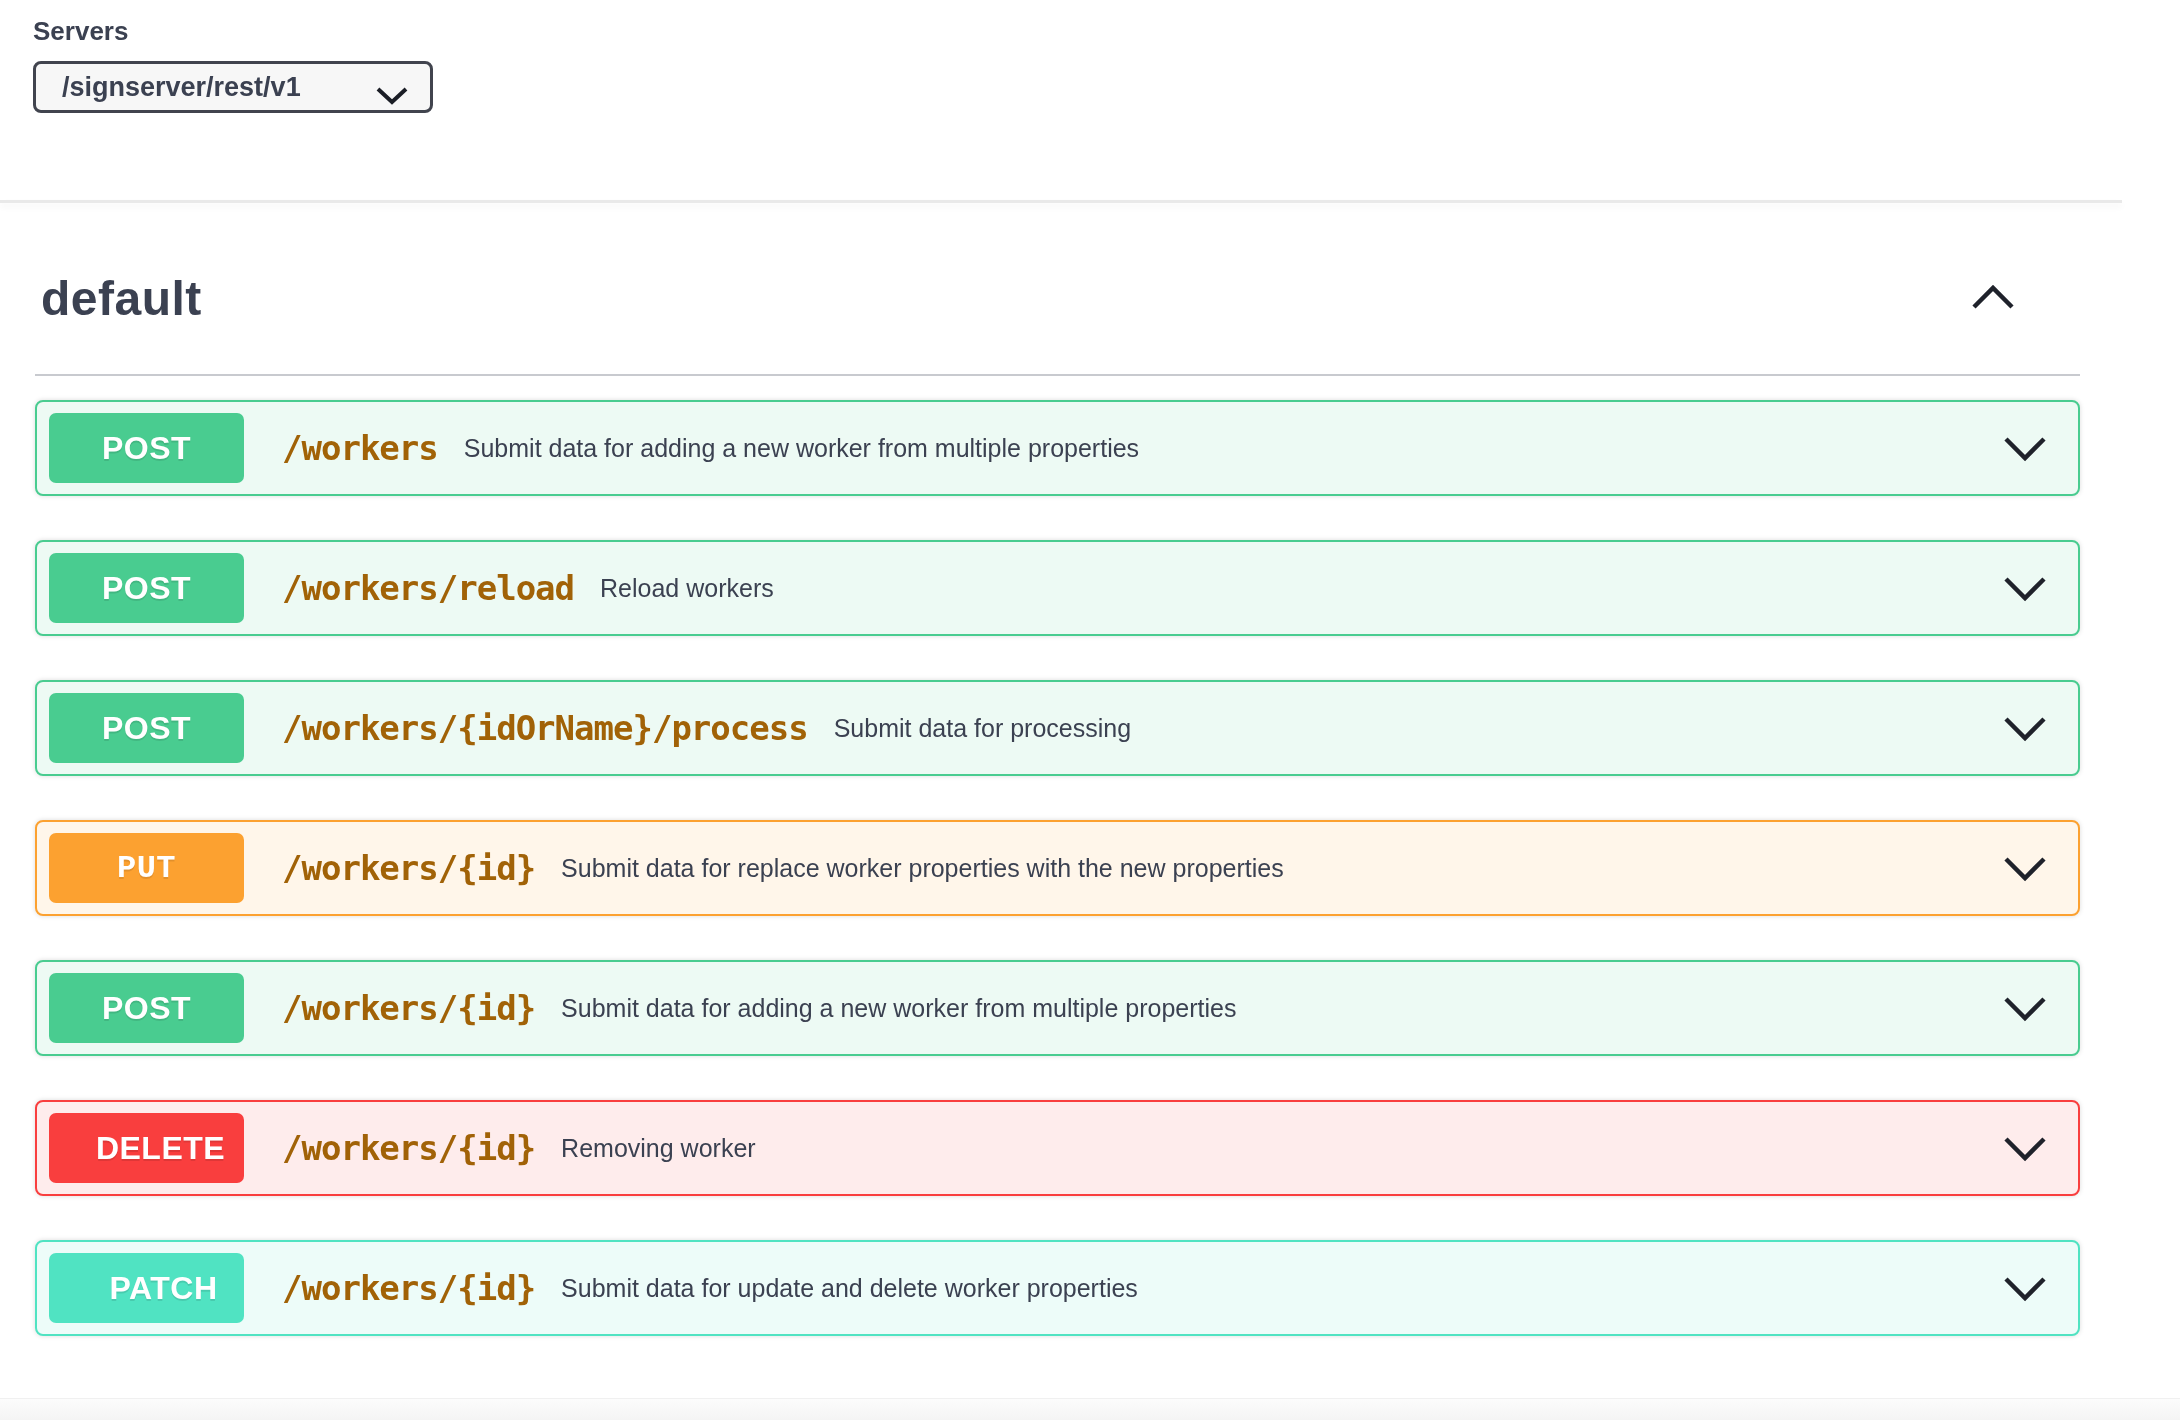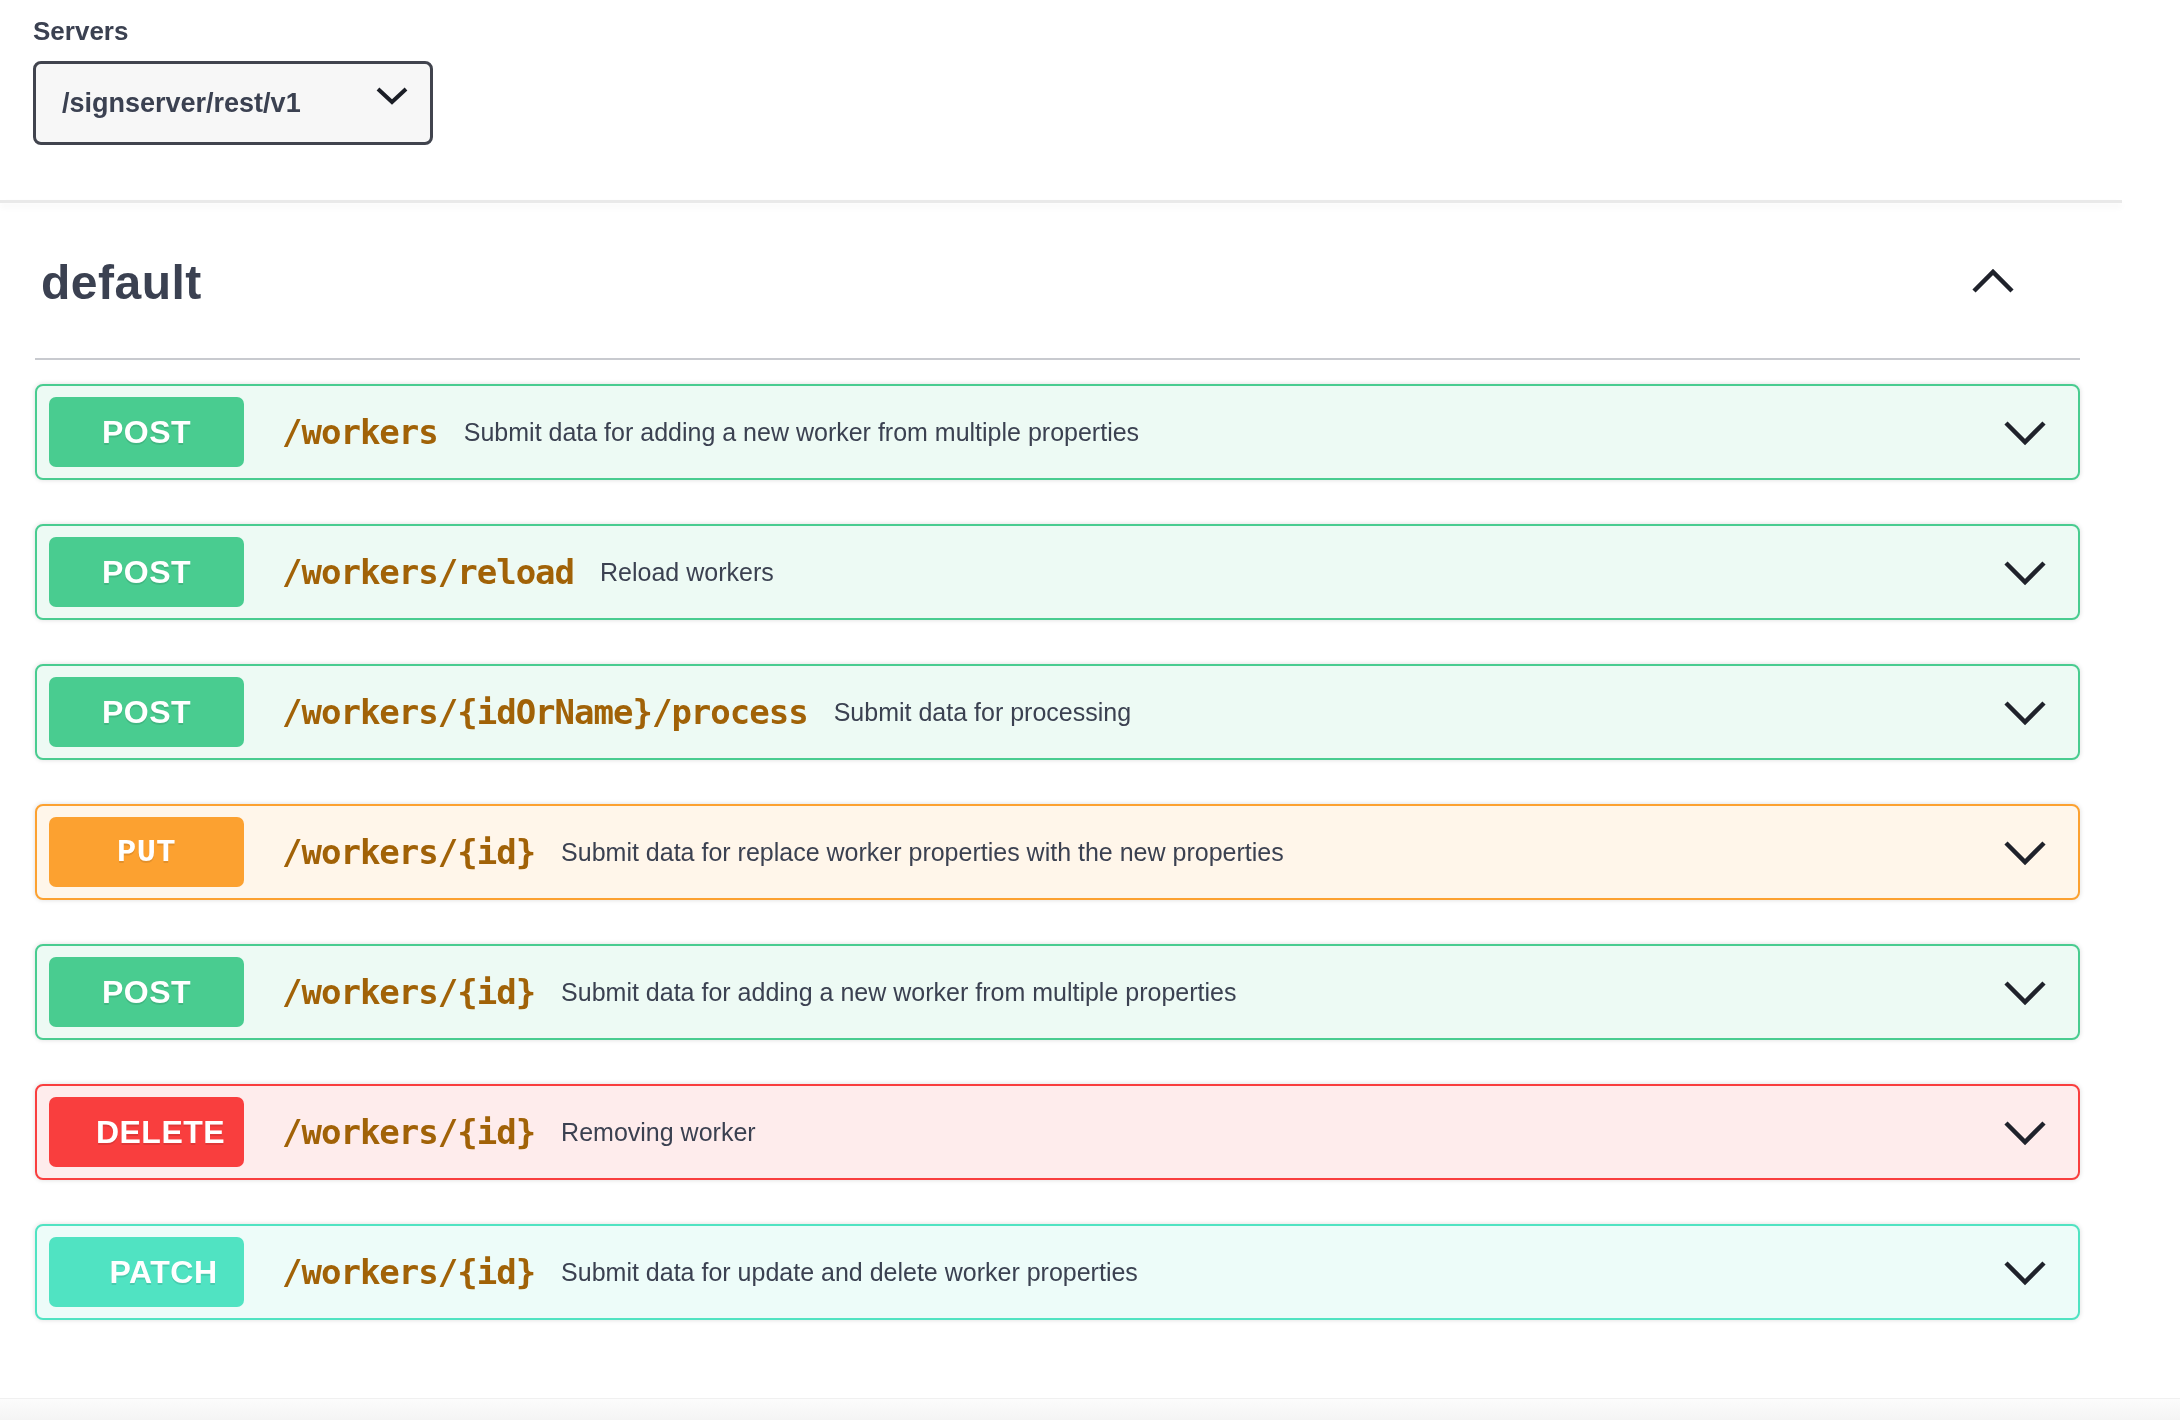--- a/index.html
+++ b/index.html
@@ -10,41 +10,41 @@
     font-family:"Liberation Sans", sans-serif;
     color:#3b4151;
     overflow:hidden;
   }
 
   
   .servers-wrap { position:absolute; left:33px; top:16px; }
   .servers-title { font-size:26px; font-weight:bold; color:#3b4151; margin-bottom:14px; }
   .server-select-wrap { position:relative; width:400px; }
   select.server-select {
-    width:400px; height:84px;
+    width:400px; height:52px;
     appearance:none; -webkit-appearance:none; -moz-appearance:none;
     border:3px solid #41444e; border-radius:8px;
     background:#f7f7f7;
     font-family:"Liberation Sans", sans-serif;
     font-size:27px; font-weight:bold; color:#3b4151;
     padding:0 70px 0 26px;
     cursor:pointer;
   }
   .select-chevron { position:absolute; right:24px; top:24px; pointer-events:none; }
 
   
   .info-divider {
     position:absolute; top:200px; left:0;
     width:2122px; height:3px;
     background:#e9e9e9;
     box-shadow:0 4px 6px rgba(0,0,0,.05);
   }
 
   
-  .tag-section { position:absolute; left:35px; top:236px; width:2045px; }
+  .tag-section { position:absolute; left:35px; top:252px; width:2045px; }
   .tag-header {
     display:flex; align-items:center; justify-content:space-between;
     height:92px; cursor:pointer; padding:0 38px 0 6px;
   }
   .tag-title { font-size:48px; font-weight:bold; color:#3b4151; letter-spacing:.5px; }
   .tag-collapse-btn { background:none; border:none; cursor:pointer; padding:0 26px; display:flex; align-items:center; }
   .tag-header-divider { height:2px; background:rgba(59,65,81,.28); margin-top:30px; }
 
   
   .ops-list { margin-top:24px; }

